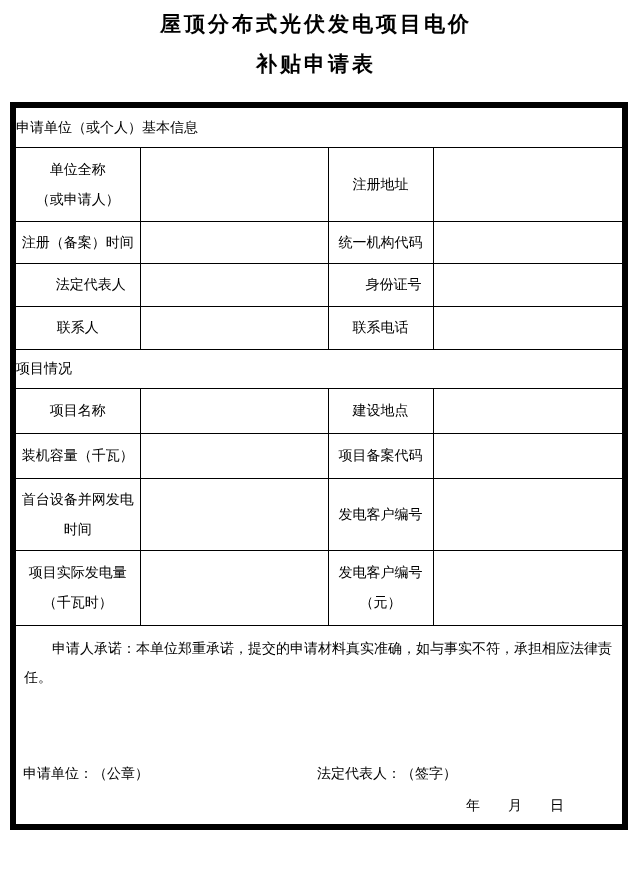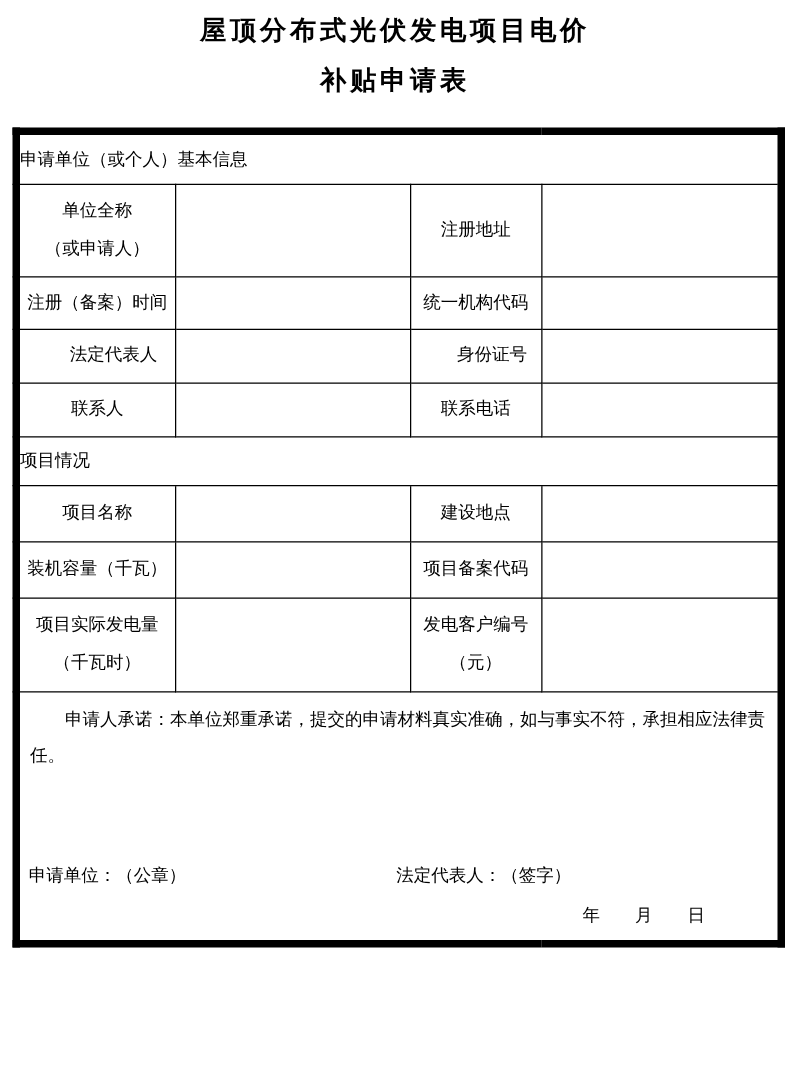--- a/index.html
+++ b/index.html
@@ -131,20 +131,27 @@
       <td class="val"></td>
     </tr>
 
     <tr class="r8">
       <td class="lbl">装机容量（千瓦）</td>
       <td class="val"></td>
       <td class="lbl">项目备案代码</td>
       <td class="val"></td>
     </tr>
 
+    <tr class="r9">
+      <td class="lbl">首台设备并网发电
+时间</td>
+      <td class="val"></td>
+      <td class="lbl">发电客户编号</td>
+      <td class="val"></td>
+    </tr>
 
     <tr class="r10">
       <td class="lbl">项目实际发电量
 （千瓦时）</td>
       <td class="val"></td>
       <td class="lbl">发电客户编号
 （元）</td>
       <td class="val"></td>
     </tr>
 

